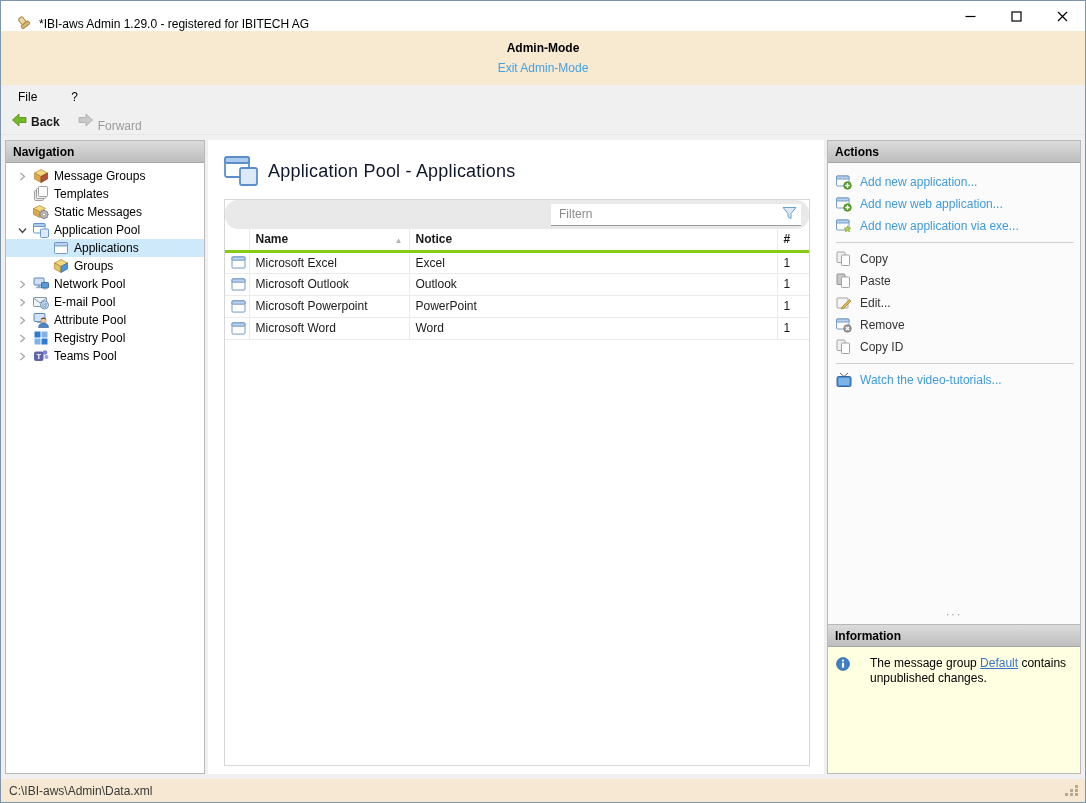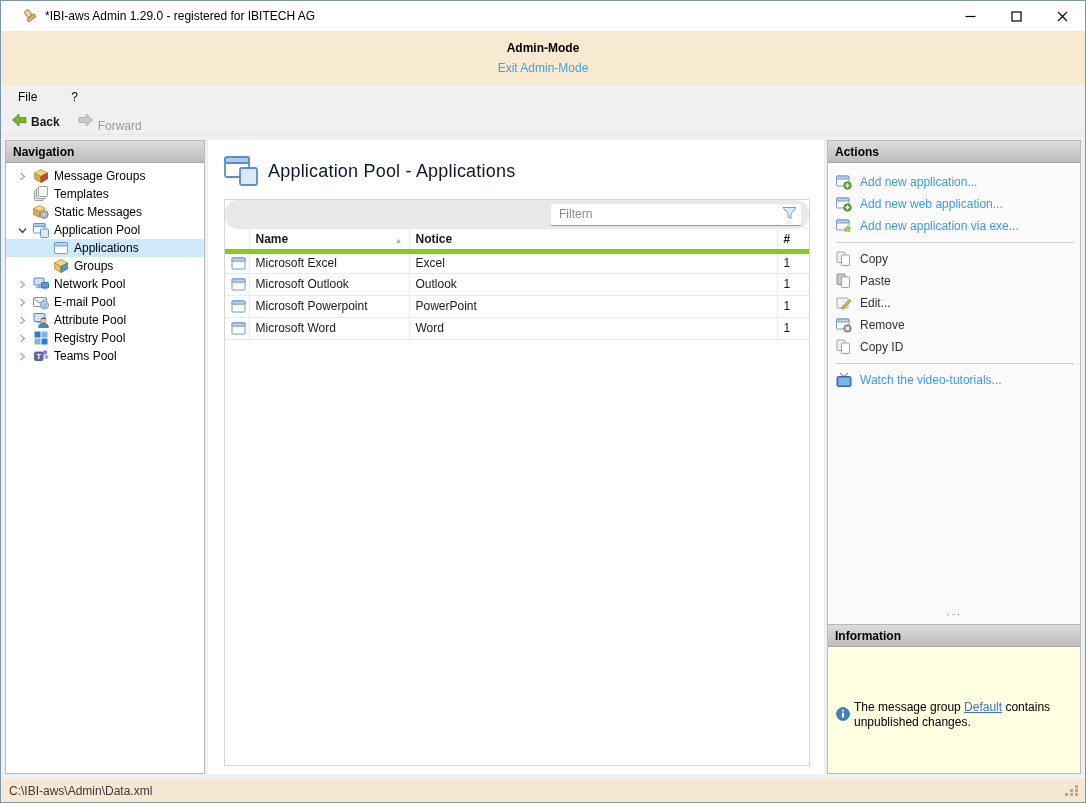--- a/index.html
+++ b/index.html
@@ -2,21 +2,21 @@
 <html><head>
 <meta charset="utf-8">
 <style>
   * { box-sizing: border-box; margin: 0; padding: 0; }
   html,body { width:1086px; height:803px; }
   body { font-family: "Liberation Sans", "DejaVu Sans", sans-serif; font-size: 12px; color:#1a1a1a; background:#404040; }
 
   .window { width:1086px; height:803px; border:1px solid #7d96ab; background:#f0f0f0; display:flex; flex-direction:column; }
 
   
-  .titlebar { height:30px; background:#ffffff; display:flex; align-items:center; padding-left:20px; flex:0 0 auto; }
+  .titlebar { height:30px; background:#ffffff; display:flex; align-items:flex-end; padding-left:14px; flex:0 0 auto; }
   .titlebar .app-ico { width:18px; height:16px; margin-right:6px; flex:0 0 auto; }
   .titlebar .title { font-size:12px; color:#000; flex:1 1 auto; white-space:nowrap; }
   .win-controls { display:flex; height:100%; }
   .win-btn { width:46px; height:100%; display:flex; align-items:center; justify-content:center; background:transparent; border:none; cursor:default; }
   .win-btn svg { display:block; }
 
   
   .admin-banner { height:54px; background:#f8e9d1; text-align:center; padding-top:10px; flex:0 0 auto; }
   .admin-banner .ab-title { font-weight:bold; font-size:12px; color:#000; }
   .admin-banner .ab-exit { display:inline-block; margin-top:6px; color:#44a1e3; font-size:12px; text-decoration:none; cursor:pointer; }
@@ -49,21 +49,21 @@
   .main-title { display:flex; align-items:center; gap:10px; padding:14px 16px 8px 16px; flex:0 0 auto; }
   .main-title h1 { font-size:18px; font-weight:normal; color:#0f172a; letter-spacing:0.2px; }
   .inner-panel { flex:1 1 auto; margin:2px 14px 8px 16px; border:1px solid #d6d6d6; display:flex; flex-direction:column; min-height:0; }
   .filter-bar { height:29px; background:#e9e9e9; display:flex; align-items:center; justify-content:flex-end; padding-right:8px; flex:0 0 auto;border-radius:13px; }
   .filter-box { width:250px; height:22px; background:#fff; border-bottom:1px solid #9a9a9a; display:flex; align-items:center; padding:0 4px 0 8px; }
   .filter-box input { flex:1 1 auto; border:none; outline:none; font-size:12px; font-family:inherit; color:#333; background:transparent; }
   .filter-box input::placeholder { color:#8a8a8a; opacity:1; }
 
   table.grid { border-collapse:collapse; width:100%; table-layout:fixed; }
   table.grid th, table.grid td { border-right:1px solid #ebebeb; border-bottom:1px solid #ebebeb; height:22px; padding:0 6px; text-align:left; font-size:12px; white-space:nowrap; overflow:hidden; }
-  table.grid th { font-weight:bold; color:#1a1a1a; border-bottom:5px solid #84cc16; position:relative; }
+  table.grid th { font-weight:bold; color:#1a1a1a; border-bottom:3px solid #84cc16; position:relative; }
   table.grid th.last, table.grid td.last { border-right:none; }
   table.grid col.c-ico { width:24px; }
   table.grid col.c-name { width:160px; }
   table.grid col.c-num { width:32px; }
   td.ico-cell { padding:0 3px; }
   td.ico-cell svg { display:block; margin:0 auto; }
   .sort-arrow { position:absolute; right:6px; top:7px; color:#b3b3b3; font-size:8px; }
 
   
   .right-col { width:254px; flex:0 0 auto; display:flex; flex-direction:column; gap:0; }
@@ -71,21 +71,21 @@
   .actions-list { padding:8px 6px 0 8px; flex:1 1 auto; overflow:hidden; }
   .action-row { display:flex; align-items:center; gap:8px; height:22px; cursor:default; }
   .action-row .ai { width:16px; height:16px; flex:0 0 auto; }
   .action-row .al { white-space:nowrap; }
   .action-row.link .al { color:#3f9bdc; cursor:pointer; }
   .action-row.plain .al { color:#333; }
   .action-sep { border:none; border-top:1px solid #d0d0d0; margin:5px 0 5px 0; }
   .splitter { height:12px; text-align:center; color:#8a8a8a; font-size:10px; line-height:6px; letter-spacing:2px; flex:0 0 auto; cursor:ns-resize; }
 
   .info-panel { flex:0 0 auto; border:1px solid #b9b9b9; display:flex; flex-direction:column; background:#ffffe1; }
-  .info-body { height:126px; padding:9px 8px 0 8px; display:flex; gap:4px; align-items:center; }
+  .info-body { height:126px; padding:9px 8px 0 8px; display:flex; gap:20px; align-items:flex-start; }
   .info-body .ii { flex:0 0 auto; margin-top:1px; }
   .info-text { color:#000; line-height:15px; }
   .info-text a { color:#3a74c9; text-decoration:underline; cursor:pointer; }
 
   
   .statusbar { height:23px; background:#f6e8d2; display:flex; align-items:center; padding:0 4px 0 8px; color:#3a3a3a; flex:0 0 auto; }
   .statusbar .path { flex:1 1 auto; }
   .grip { display:grid; grid-template-columns:repeat(3,4px); grid-gap:1px; margin-right:2px; }
   .grip i { width:3px; height:3px; background:#b9a88c; }
   .grip i.h { visibility:hidden; }

